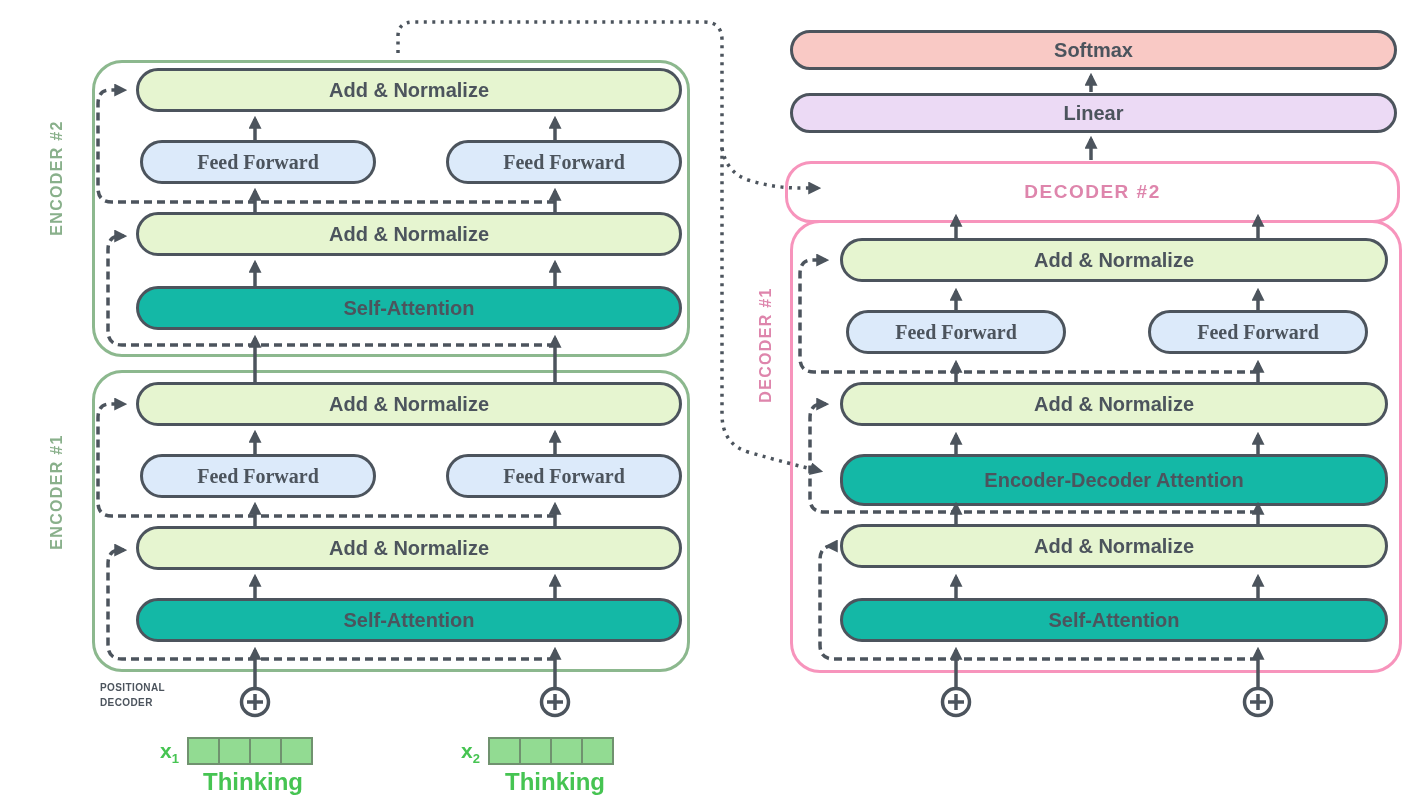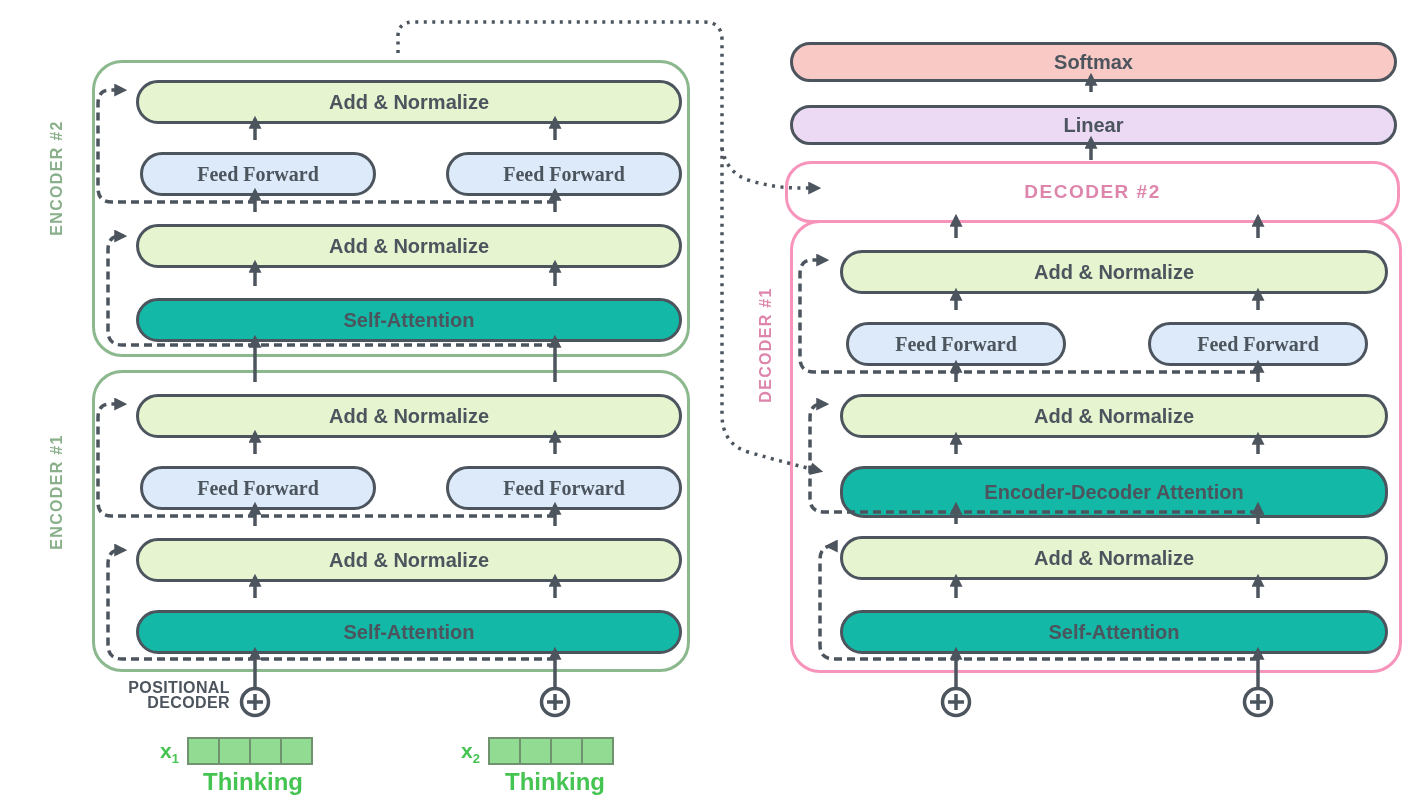--- a/index.html
+++ b/index.html
@@ -4,21 +4,21 @@
 <style>
   html,body{margin:0;padding:0;background:#ffffff;}
   #stage{
     position:relative;width:1415px;height:804px;background:#ffffff;overflow:hidden;
     font-family:"Liberation Sans",sans-serif;
   }
   .pill{
     position:absolute;box-sizing:border-box;
     border:3px solid #4c545d;border-radius:24px;
     display:flex;align-items:center;justify-content:center;
-    font-size:20px;font-weight:600;color:#4c545d;white-space:nowrap;margin-top:12px;
+    font-size:20px;font-weight:600;color:#4c545d;white-space:nowrap;
   }
   .fill-green {background:#e6f5d0;}
   .fill-blue  {background:#dceafa;font-family:Liberation Serif, serif;}
   .fill-orange{background:#14b8a6;}
   .fill-salmon{background:#f9c9c5;}
   .fill-purple{background:#ecdaf5;}
   .frame{position:absolute;box-sizing:border-box;border-radius:30px;background:transparent;}
   .enc-frame{border:3px solid #8cb88e;}
   .dec-frame{border:3.5px solid #f794bc;}
   .dec2-pill{
@@ -27,21 +27,21 @@
     display:flex;align-items:center;justify-content:center;
     color:#de85ac;font-size:19px;font-weight:700;letter-spacing:1.5px;
   }
   .vlabel{
     position:absolute;transform:translate(-50%,-50%) rotate(-90deg);
     white-space:nowrap;font-size:16px;font-weight:700;letter-spacing:1.3px;
   }
   .enc-label{color:#89b08b;}
   .dec-label{color:#de85ac;}
   .pos-enc{
-    position:absolute;text-align:right;font-size:16px;font-weight:700;
+    position:absolute;text-align:left;font-size:10px;font-weight:700;
     color:#4c545d;letter-spacing:0.4px;line-height:15px;
   }
   .embed-word{
     position:absolute;transform:translateX(-50%);
     color:#46c452;font-weight:700;font-size:24px;white-space:nowrap;
   }
   .x-label{
     position:absolute;color:#46c452;font-weight:700;font-size:21px;white-space:nowrap;
   }
   .x-label sub{font-size:13px;font-weight:700;}

